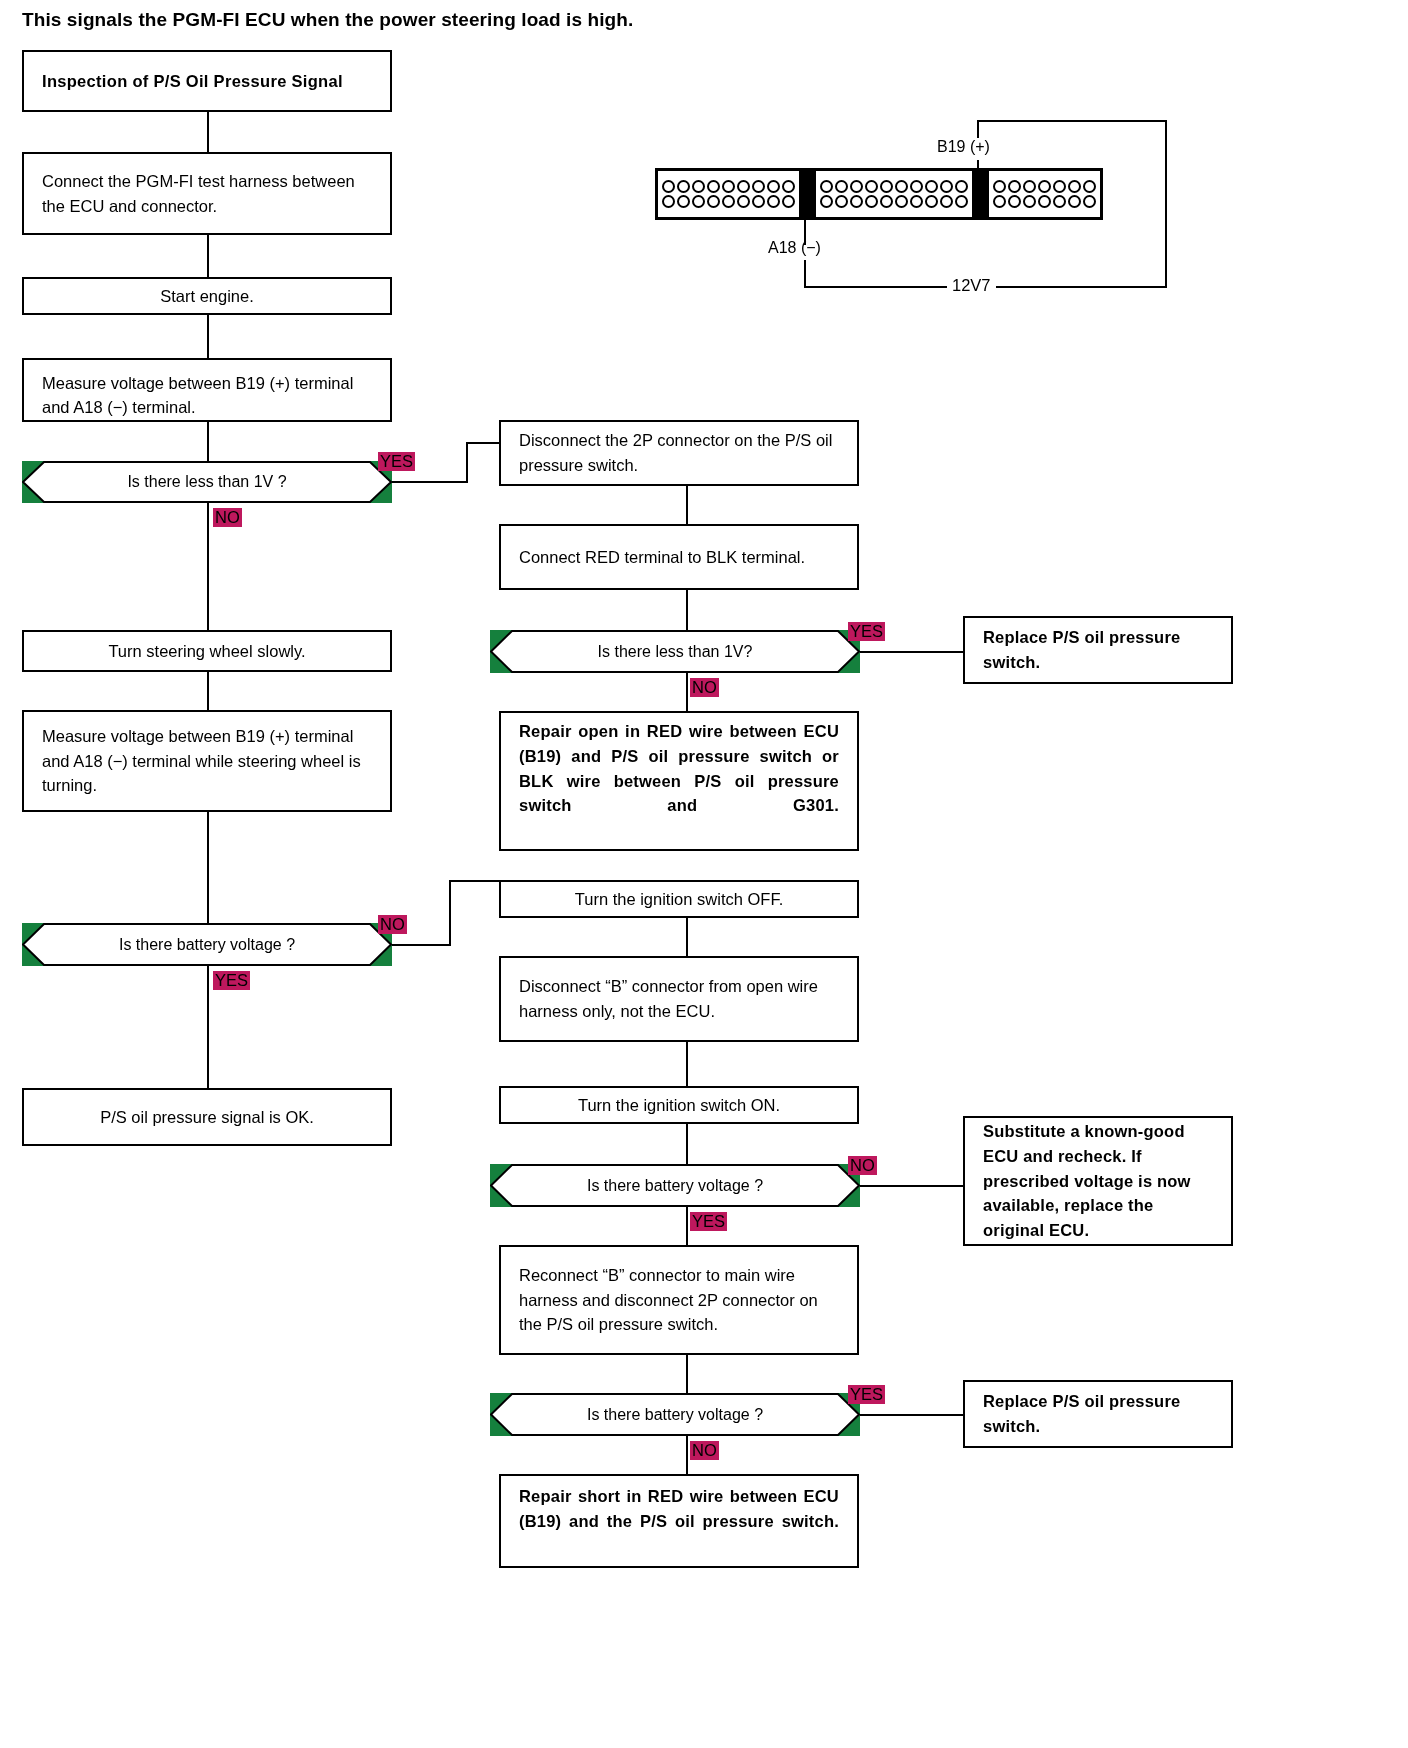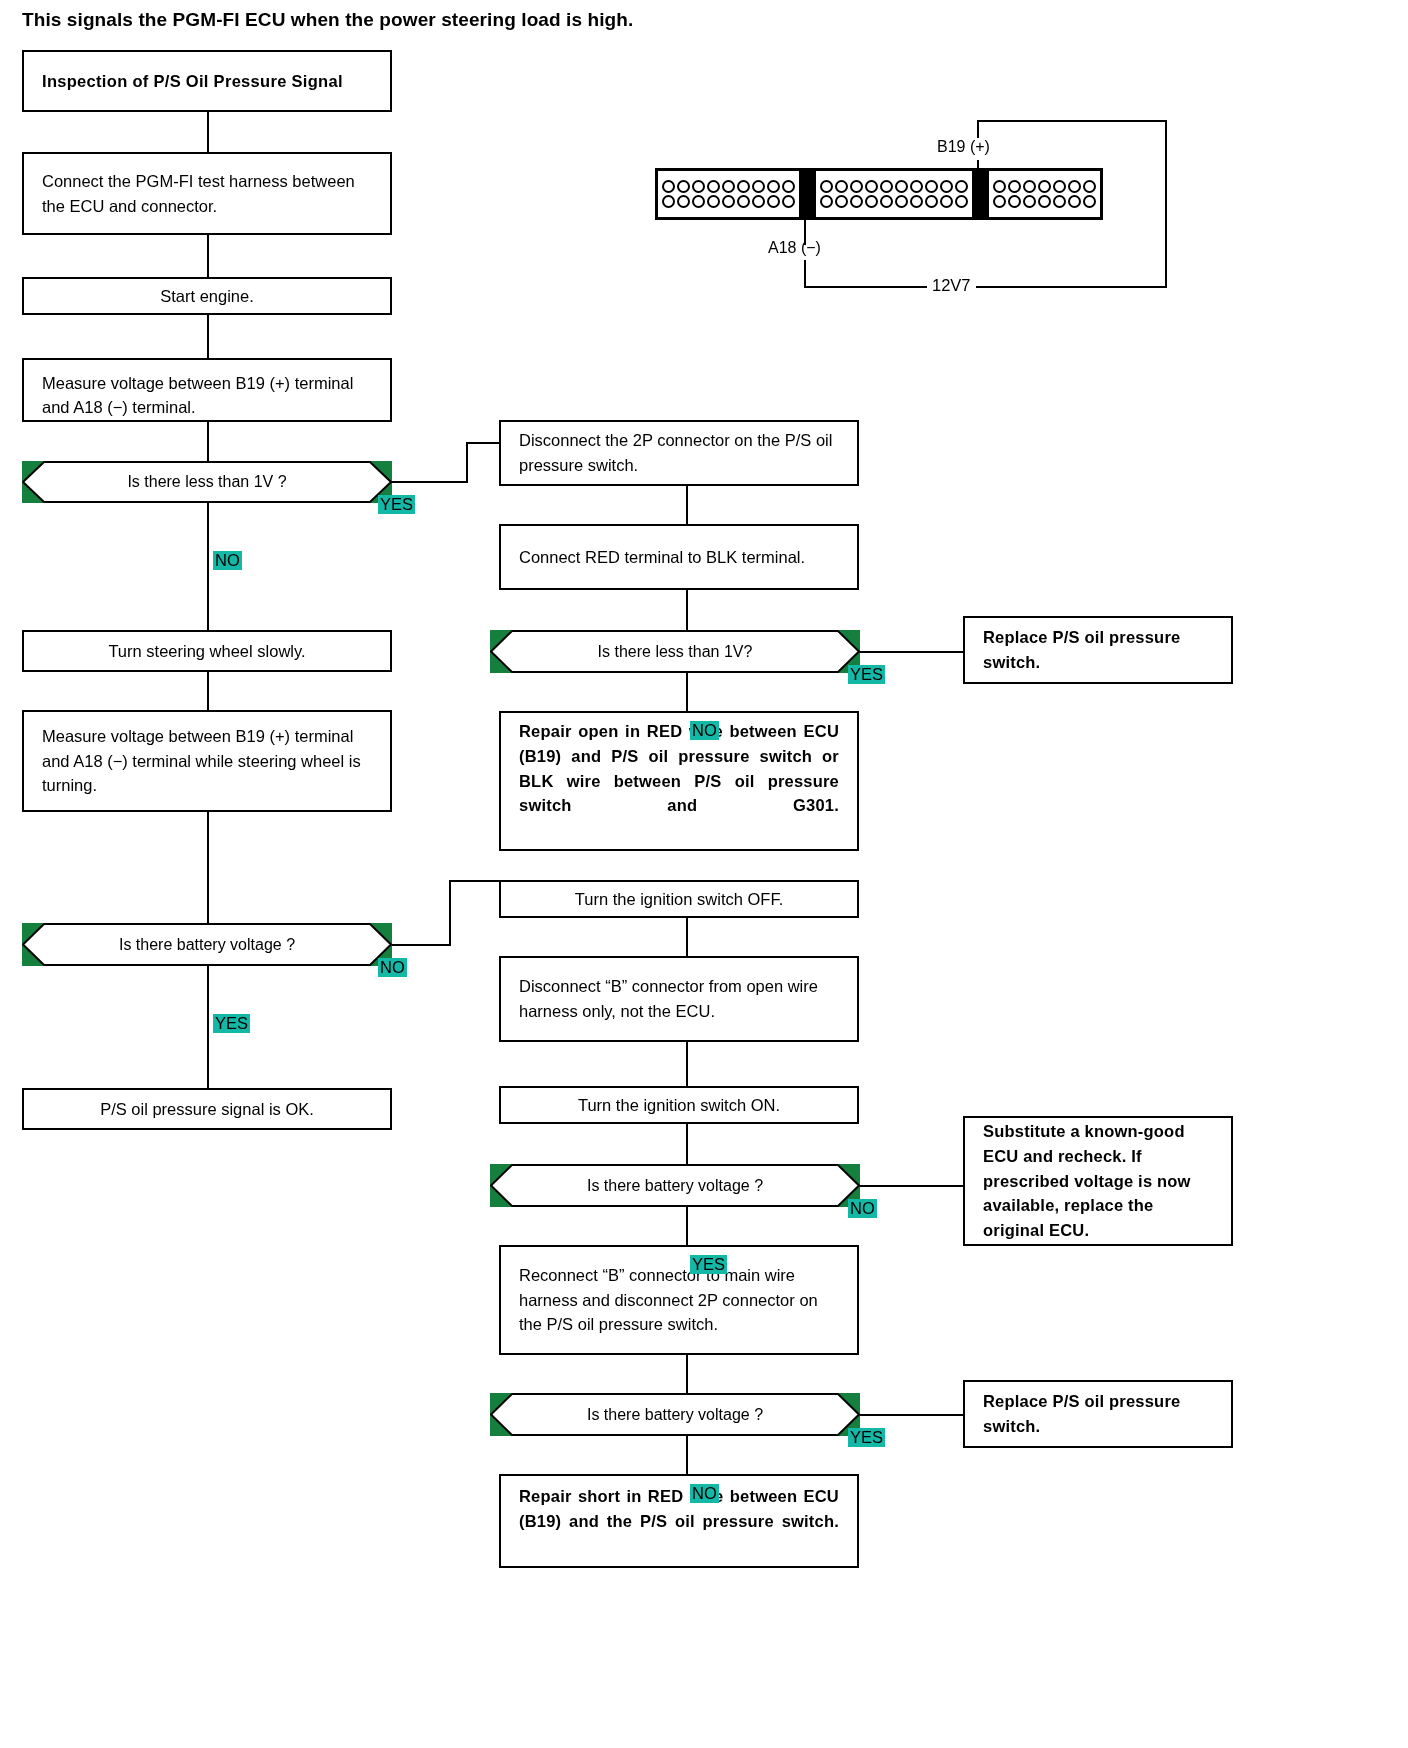--- a/index.html
+++ b/index.html
@@ -84,24 +84,23 @@
     background: #000;
     z-index: 1;
   }
   .lnv { width: 2px; }
   .lnh { height: 2px; }
 
   .branch-label {
     position: absolute;
     font-size: 16.5px;
     z-index: 4;
-    background: #14b8a6;
+    background: #be185d;
     padding: 0 2px;
     white-space: nowrap;
-    margin-top: 43px;
   }
 
   
   #connector-diagram {
     position: absolute;
     left: 655px;
     top: 108px;
     width: 520px;
     height: 180px;
   }
@@ -243,21 +242,21 @@
             <div class="pin"></div>
             <div class="pin"></div>
         </div>
       </div>
     </div>
 
     <div class="ln lnv" style="left:149px; top:95px; height:42px;"></div>
     <div class="pin-label" style="left:113px; top:131px;">A18 (−)</div>
     <div class="ln lnv" style="left:149px; top:152px; height:28px;"></div>
     <div class="ln lnh" style="left:149px; top:178px; width:363px;"></div>
-    <div class="v12-label" style="left:272px; top:168px;">12V7</div>
+    <div class="v12-label" style="left:292px; top:168px;">12V7</div>
   </div>
 
   <div class="ln lnv" style="left:207px; top:112px; height:40px;"></div>
   <div class="ln lnv" style="left:207px; top:235px; height:42px;"></div>
   <div class="ln lnv" style="left:207px; top:315px; height:43px;"></div>
   <div class="ln lnv" style="left:207px; top:422px; height:39px;"></div>
   <div class="ln lnv" style="left:207px; top:503px; height:127px;"></div>
   <div class="ln lnv" style="left:207px; top:672px; height:38px;"></div>
   <div class="ln lnv" style="left:207px; top:812px; height:111px;"></div>
   <div class="ln lnv" style="left:207px; top:966px; height:122px;"></div>
@@ -311,21 +310,21 @@
     <div class="dtxt">Is there battery voltage ?</div>
   </div>
 
   <div class="branch-label" style="left:378px; top:915px;">NO</div>
   <div class="branch-label" style="left:213px; top:971px;">YES</div>
 
   <div class="ln lnh" style="left:391px; top:944px; width:60px;"></div>
   <div class="ln lnv" style="left:449px; top:880px; height:66px;"></div>
   <div class="ln lnh" style="left:449px; top:880px; width:51px;"></div>
 
-  <div class="node center" style="left:22px; top:1088px; width:370px; height:42px;align-items:center;">
+  <div class="node center" style="left:22px; top:1088px; width:370px; height:58px;align-items:center;">
     <span class="txt">P/S oil pressure signal is OK.</span>
   </div>
 
   <div class="node" style="left:499px; top:420px; width:360px; height:66px;">
     <span class="txt">Disconnect the 2P connector on the P/S oil pressure switch.</span>
   </div>
 
   <div class="ln lnv" style="left:686px; top:486px; height:38px;"></div>
 
   <div class="node" style="left:499px; top:524px; width:360px; height:66px;">

